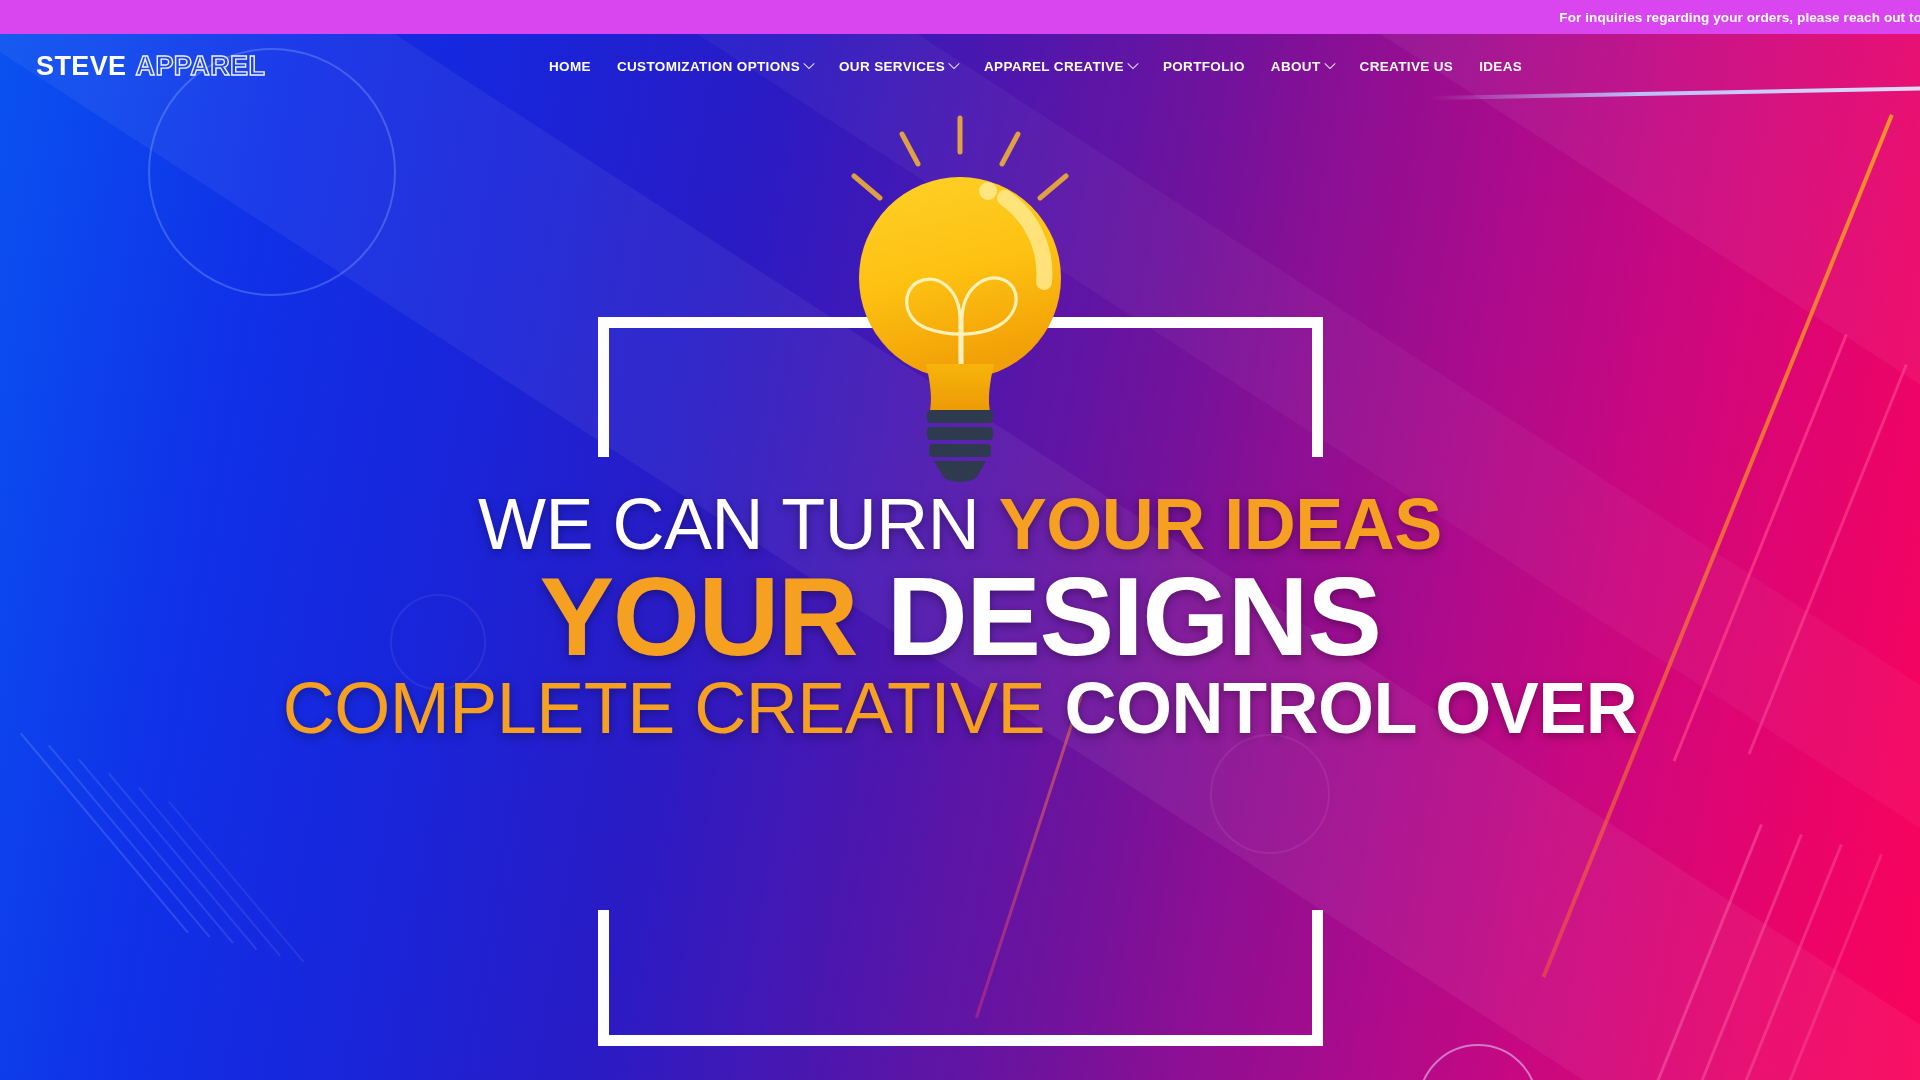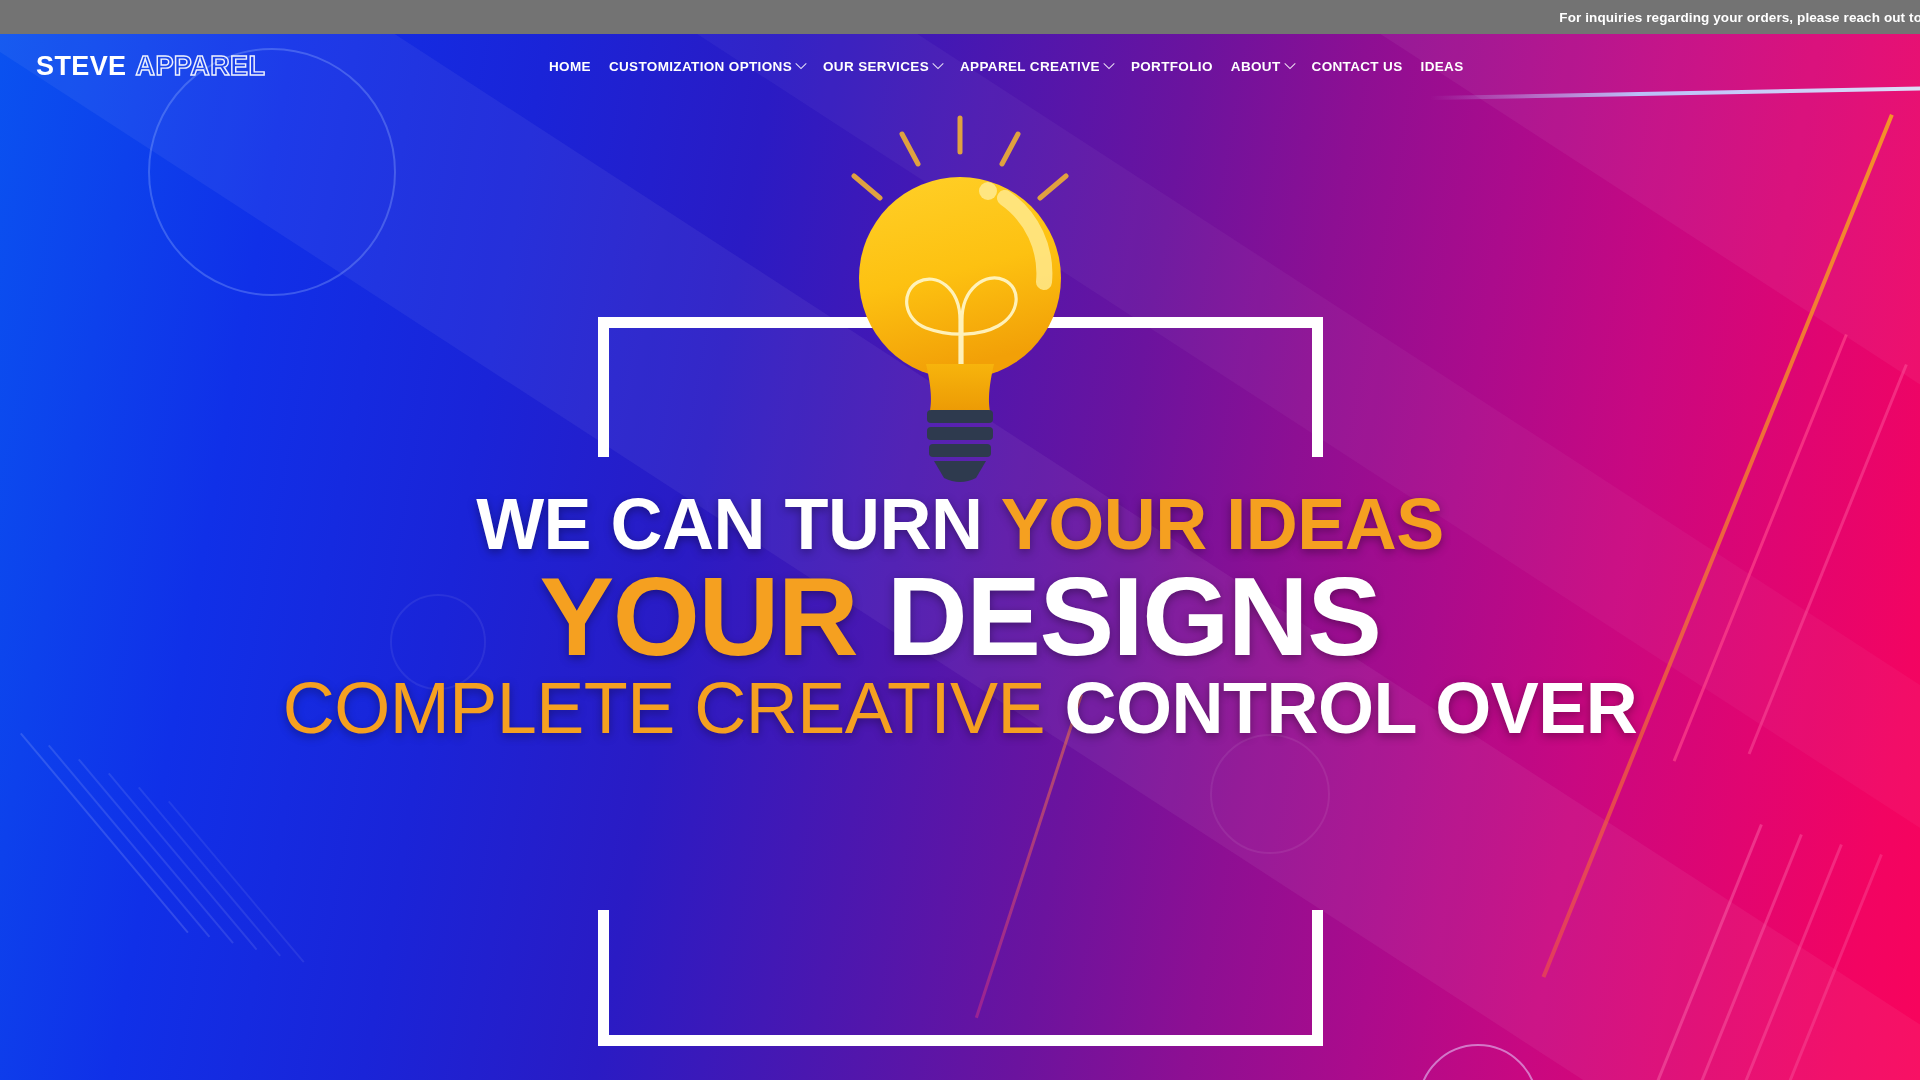--- a/index.html
+++ b/index.html
@@ -18,21 +18,21 @@
     height: 1080px;
     overflow: hidden;
   }
 
   
   .topbar {
     position: absolute;
     top: 0; left: 0;
     width: 1920px;
     height: 34px;
-    background: #737373;
+    background: #d946ef;
     z-index: 40;
     display: flex;
     align-items: center;
     justify-content: flex-end;
     overflow: hidden;
   }
   .topbar-text {
     color: #ffffff;
     font-size: 13.5px;
     font-weight: bold;
@@ -120,21 +120,21 @@
     -webkit-text-stroke: 1.4px rgba(255,255,255,0.92);
   }
 
   .nav {
     position: absolute;
     left: 540px;
     top: 50%;
     transform: translateY(-50%);
     display: flex;
     align-items: center;
-    gap: 0px;
+    gap: 8px;
     white-space: nowrap;
   }
   .nav-item {
     display: flex;
     align-items: center;
     gap: 5px;
     padding: 6px 9px;
     color: #ffffff;
     font-size: 13.5px;
     font-weight: bold;
@@ -187,21 +187,21 @@
     text-align: center;
     line-height: 0.99;
   }
   .hl-line {
     white-space: nowrap;
     text-shadow: 0 3px 10px rgba(0,0,0,0.35);
   }
   .hl-1, .hl-2, .hl-3 { font-size: 72px; letter-spacing: -0.5px; }
   .hl-4 { font-size: 112px; letter-spacing: -1.5px; margin-top: 2px; }
 
-  .w-light  { color: #ffffff; font-weight: bold; text-align: center; }
+  .w-light  { color: #ffffff; font-weight: normal; text-align: center; }
   .w-bold   { color: #ffffff; font-weight: bold; }
   .o-light  { color: #f5a020; font-weight: normal; }
   .o-bold   { color: #f5a020; font-weight: bold; }
   .w-heavy  { color: #ffffff; font-weight: bold; }
   .o-heavy  { color: #f5a020; font-weight: bold; }
 </style>
 </head>
 <body>
 
 <div class="screen">
@@ -329,21 +329,21 @@
         <span class="chev"></span>
       </div>
       <div class="nav-item">
         <span>PORTFOLIO</span>
       </div>
       <div class="nav-item">
         <span>ABOUT</span>
         <span class="chev"></span>
       </div>
       <div class="nav-item">
-        <span>CONTACT US</span>
+        <span>CREATIVE US</span>
       </div>
       <div class="nav-item">
         <span>IDEAS</span>
       </div>
     </nav>
   </div>
 
   <div class="topbar">
     <span class="topbar-text">For inquiries regarding your orders, please reach out to</span>
   </div>

